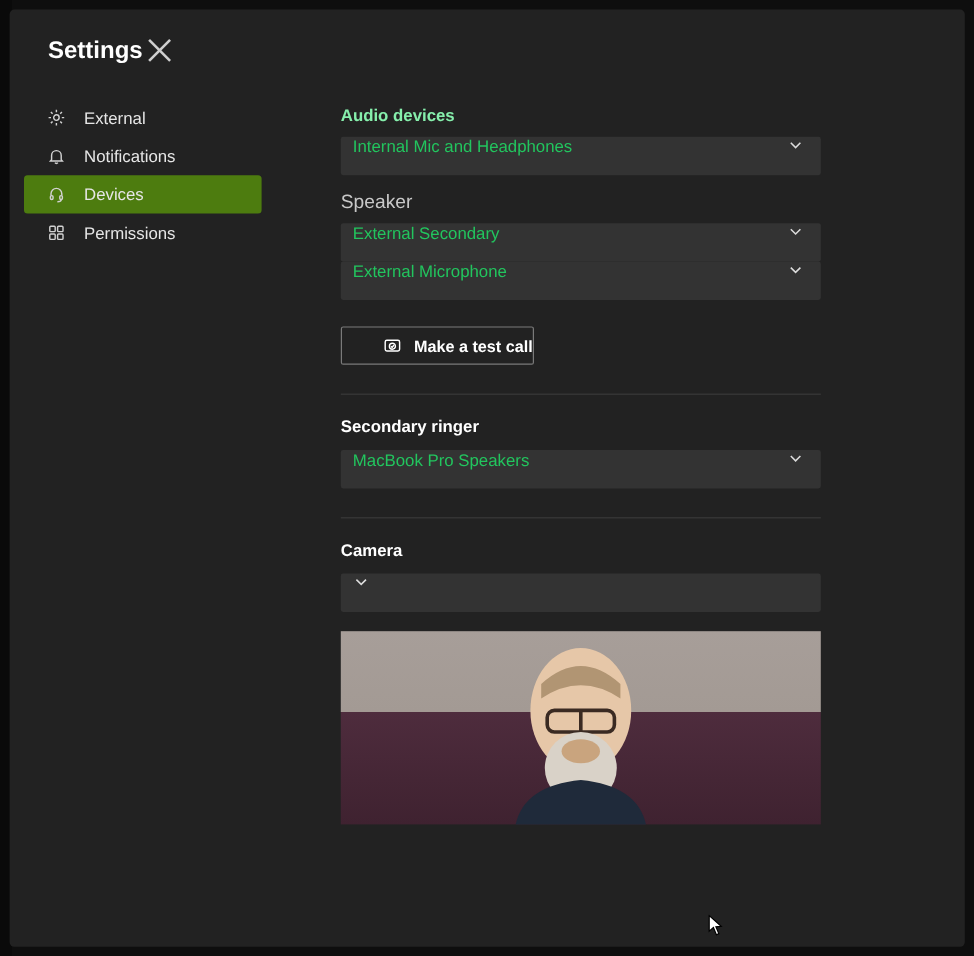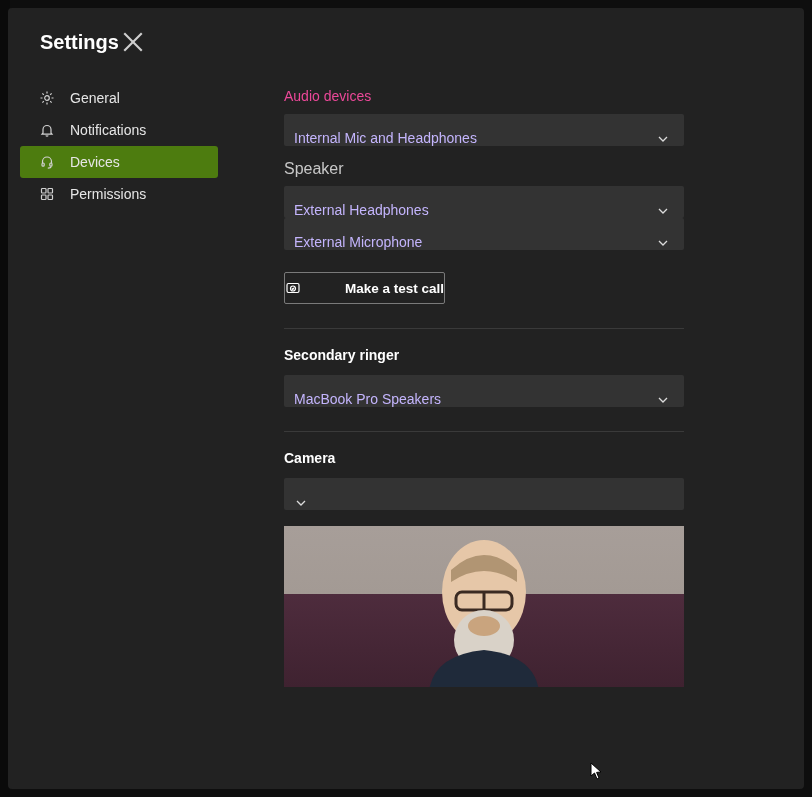--- a/index.html
+++ b/index.html
@@ -23,32 +23,32 @@
     .sidebar { width:226px; padding:12px 0 0 0; }
     .nav-item {
       display:flex; align-items:center; gap:14px; height:32px;
       padding:0 12px 0 18px; margin:0 0 0 12px; width:198px;
       font-size:14px; color:#e6e6e6; cursor:pointer; border-radius:3px;
     }
     .nav-item.active { background:#4d7c0f; }
     .nav-icon { width:18px; height:18px; display:flex; align-items:center; justify-content:center; color:#d2d2d2; flex:0 0 18px; }
     .nav-icon svg { width:16px; height:16px; }
     .content { flex:1; padding:14px 40px 0 50px; overflow-y:auto; }
-    .section-head { font-size:14px; font-weight:400; color:#ec4899; margin-top:4px; margin-bottom:10px; }
+    .section-head { font-size:14px; font-weight:700; color:#86efac; margin-top:4px; margin-bottom:10px; }
     .field-label { font-size:16px; color:#c8c8c8; margin-top:14px; margin-bottom:8px; }
     .select {
       width:400px; height:32px; background:#333333; display:flex;
-      align-items:flex-end; justify-content:space-between; padding:0 14px 0 10px;
-      font-size:14px; color:#c4b5fd; cursor:pointer; border-radius:2px;
+      align-items:flex-start; justify-content:space-between; padding:0 14px 0 10px;
+      font-size:14px; color:#22c55e; cursor:pointer; border-radius:2px;
     }
     .chev { width:14px; height:14px; display:flex; align-items:center; justify-content:center; }
     .chev svg { width:12px; height:12px; stroke:#dcdcdc; }
     .test-call-btn {
       margin-top:22px; width:161px; height:32px; border:1px solid #7a7a7a; border-radius:2px;
-      display:flex; align-items:center; justify-content:space-between; gap:10px;
+      display:flex; align-items:center; justify-content:flex-end; gap:10px;
       font-size:13.5px; font-weight:600; color:#ffffff; background:transparent; cursor:pointer;
     }
     .test-call-btn svg { width:16px; height:16px; }
     .divider { width:400px; height:1px; background:#3a3a3a; margin-top:24px; margin-bottom:18px; }
     .section-head2 { font-size:14px; font-weight:700; color:#ffffff; margin-bottom:12px; }
     .preview {
       width:400px; height:161px; margin-top:16px; margin-bottom:20px;
       background:linear-gradient(180deg,#a79e99 0%,#a39a94 42%,#4e2c3d 42%,#3f2230 100%);
       position:relative; overflow:hidden;
     }
@@ -75,21 +75,21 @@
   <div class="body">
     <div class="sidebar">
 
       <div class="nav-item">
         <span class="nav-icon">
           <svg viewBox="0 0 16 16" fill="none" stroke="currentColor" stroke-width="1.2">
             <circle cx="8" cy="8" r="2.3"></circle>
             <path d="M8 1.5v2M8 12.5v2M3.4 3.4l1.4 1.4M11.2 11.2l1.4 1.4M1.5 8h2M12.5 8h2M3.4 12.6l1.4-1.4M11.2 4.8l1.4-1.4"></path>
           </svg>
         </span>
-        <span>General</span>
+        <span>External</span>
       </div>
 
 
       <div class="nav-item">
         <span class="nav-icon">
           <svg viewBox="0 0 16 16" fill="none" stroke="currentColor" stroke-width="1.2">
             <path d="M4 11V7.5a4 4 0 0 1 8 0V11l1 1.2H3L4 11z"></path>
             <path d="M6.8 13.5a1.4 1.4 0 0 0 2.4 0"></path>
           </svg>
         </span>
@@ -129,21 +129,21 @@
         <span>Internal Mic and Headphones</span>
         <span class="chev">
           <svg viewBox="0 0 12 12" fill="none" stroke-width="1.3">
               <polyline points="2,4 6,8 10,4"></polyline>
             </svg>
         </span>
       </div>
 
       <div class="field-label">Speaker</div>
       <div class="select">
-        <span>External Headphones</span>
+        <span>External Secondary</span>
         <span class="chev">
           <svg viewBox="0 0 12 12" fill="none" stroke-width="1.3">
               <polyline points="2,4 6,8 10,4"></polyline>
             </svg>
         </span>
       </div>
 
       <div class="select">
         <span>External Microphone</span>
         <span class="chev">

